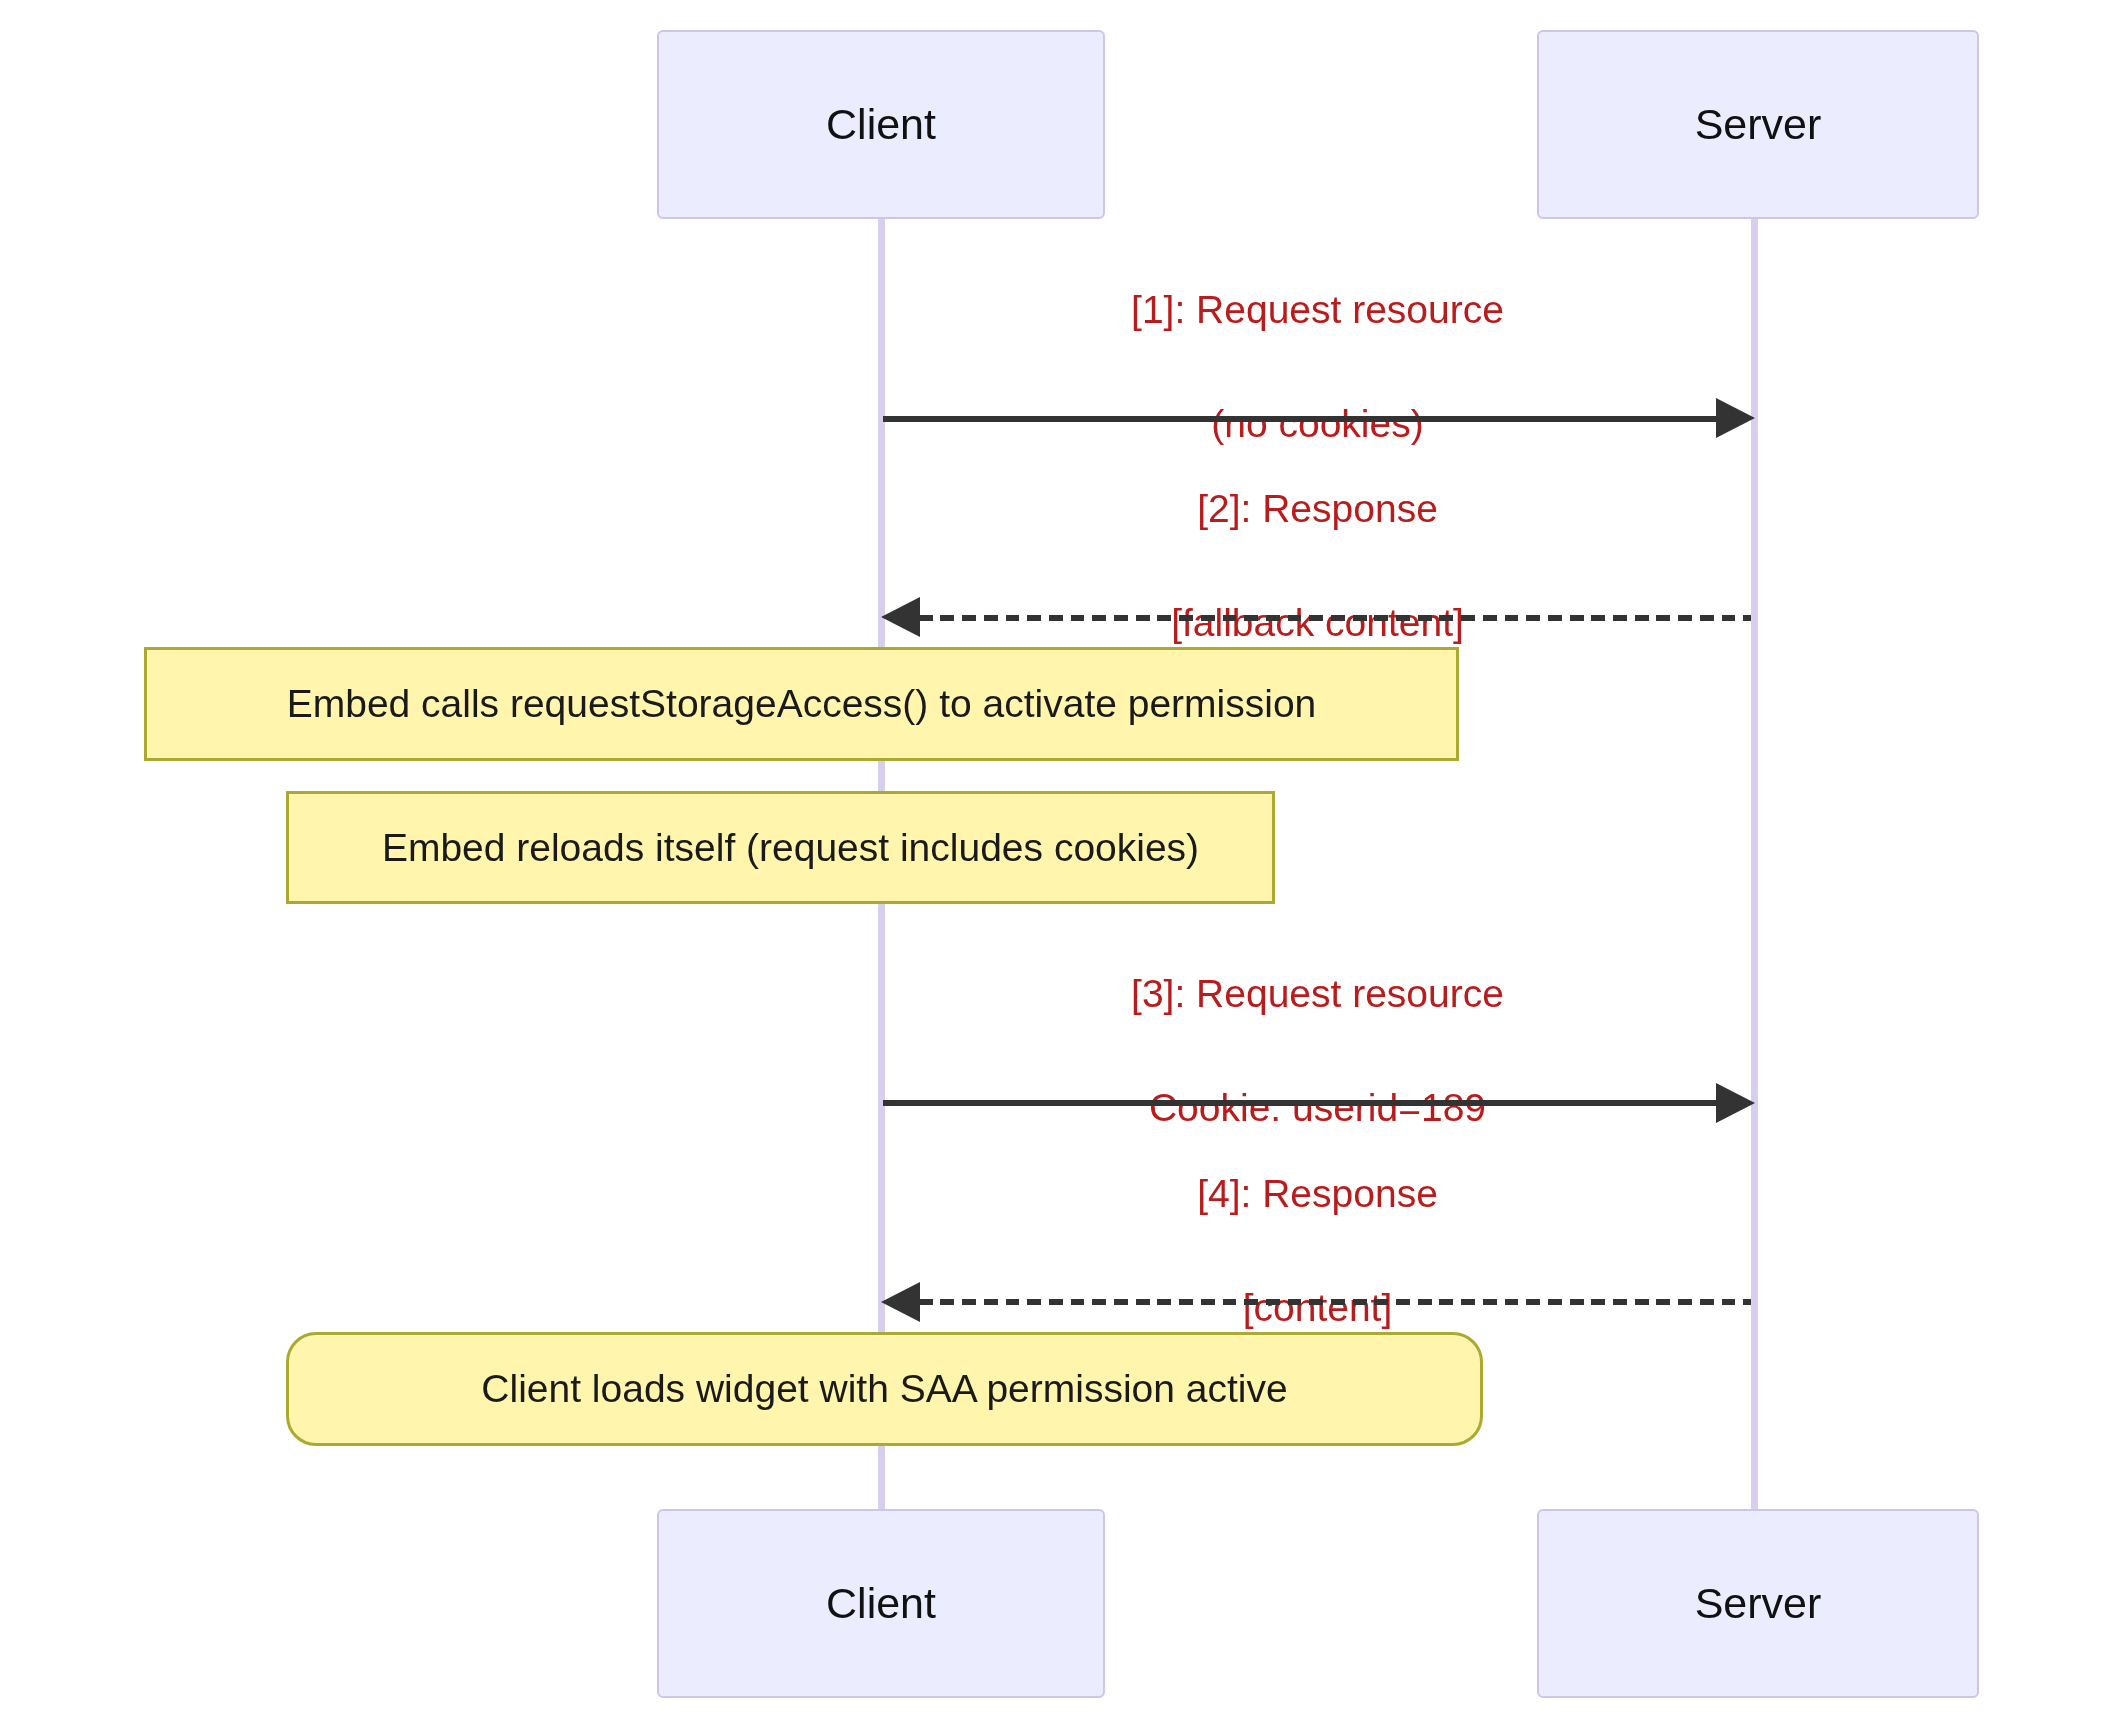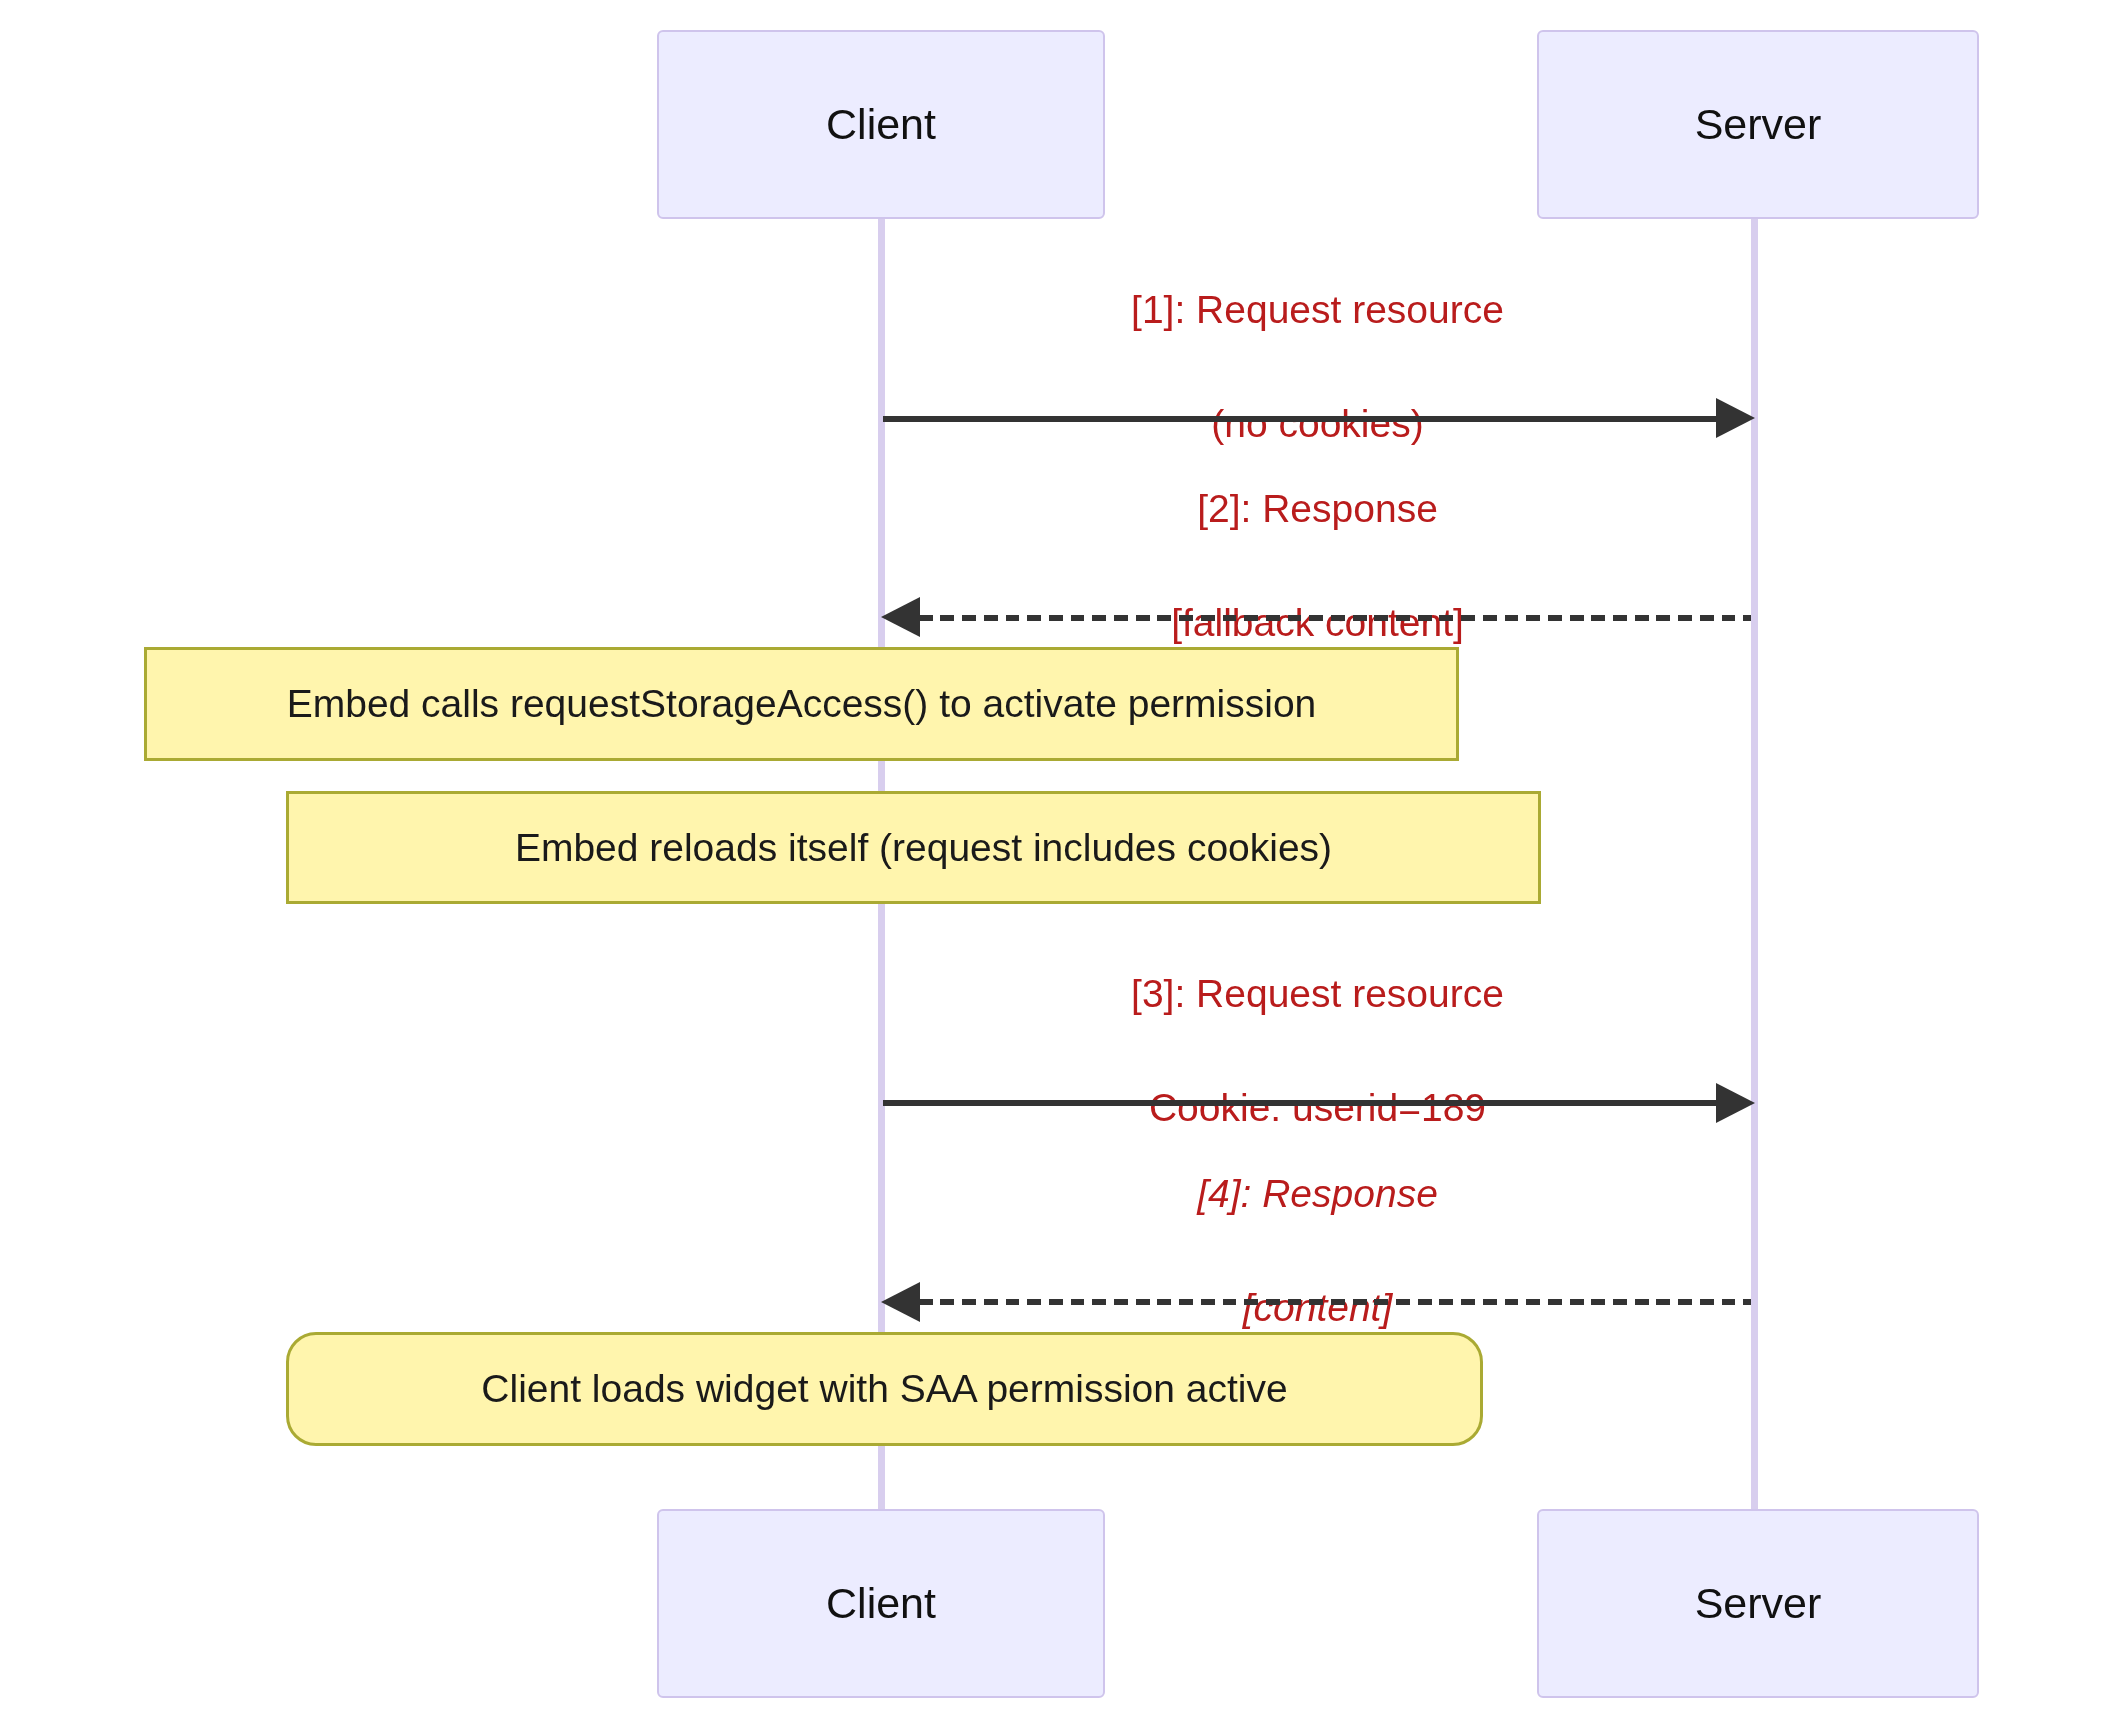--- a/index.html
+++ b/index.html
@@ -87,30 +87,30 @@
 
   <div class="msg-label" style="top:480px;"><span>[2]: Response</span><br>
     <span>[fallback content]</span></div>
   <div class="arrow-line-dashed" style="left:897px;top:615px;width:854px;"></div>
   <div class="arrow-head-left" style="left:881px;top:597px;"></div>
 
   <div class="note-box" style="left:144px;top:647px;width:1315px;height:114px;">
     <span>Embed calls requestStorageAccess() to activate permission</span>
   </div>
 
-  <div class="note-box" style="left:286px;top:791px;width:1255px;height:113px;padding-left:20px;">
+  <div class="note-box" style="left:286px;top:791px;width:989px;height:113px;padding-left:20px;">
     <span>Embed reloads itself (request includes cookies)</span>
   </div>
 
   <div class="msg-label" style="top:965px;"><span>[3]: Request resource</span><br>
     <span>Cookie: userid=189</span></div>
   <div class="arrow-line-solid" style="left:883px;top:1100px;width:836px;"></div>
   <div class="arrow-head-right" style="left:1716px;top:1083px;"></div>
 
-  <div class="msg-label" style="top:1165px;font-style:italic;"><span>[4]: Response</span><br>
+  <div class="msg-label" style="top:1165px;"><span>[4]: Response</span><br>
     <span>[content]</span></div>
   <div class="arrow-line-dashed" style="left:897px;top:1299px;width:854px;"></div>
   <div class="arrow-head-left" style="left:881px;top:1282px;"></div>
 
   <div class="note-box" style="left:286px;top:1332px;width:1197px;height:114px;border-radius:30px;">
     <span>Client loads widget with SAA permission active</span>
   </div>
 
   <div class="actor-box" style="left:657px;top:1509px;width:448px;height:189px;">
     <span>Client</span>

